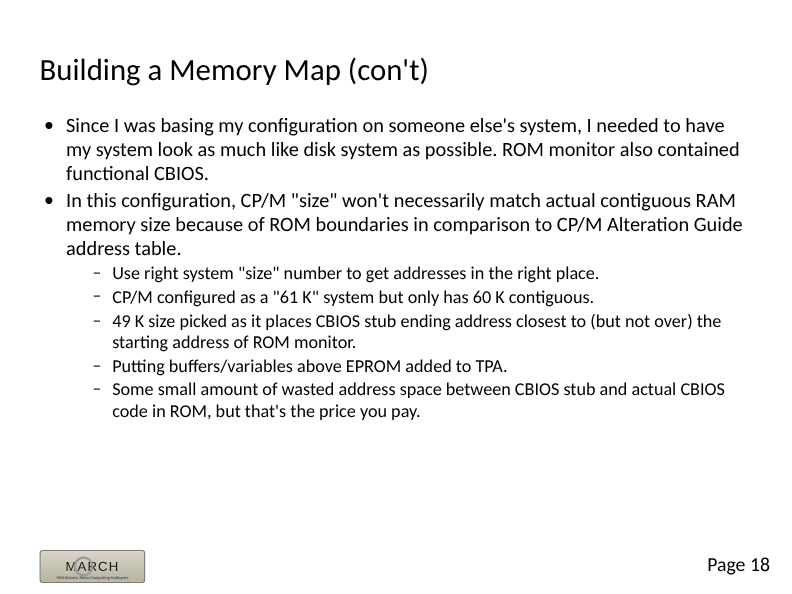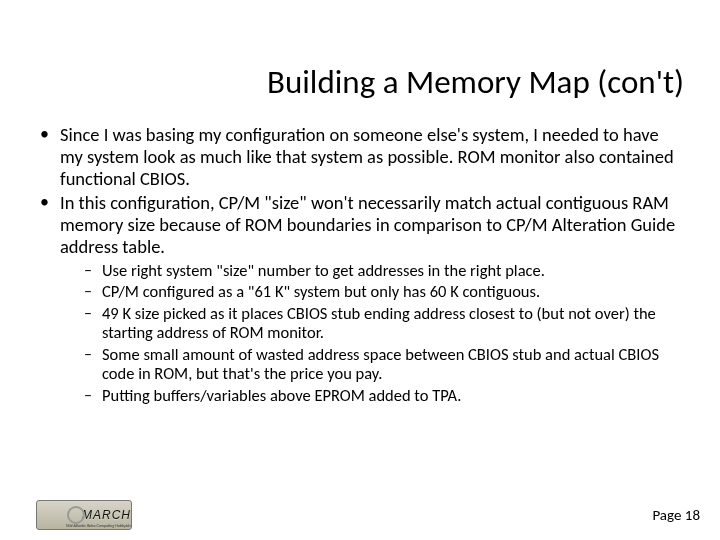--- a/index.html
+++ b/index.html
@@ -1,46 +1,46 @@
 <!DOCTYPE html>
 <html><head>
 <meta charset="utf-8">
 <style>
   * { box-sizing: border-box; margin: 0; padding: 0; }
   html, body { width: 720px; height: 540px; background: #fff; font-family: Calibri, "Segoe UI", Arial, sans-serif; color: #000; }
   .slide { width: 720px; height: 540px; position: relative; padding: 0 36px; }
-  .title { font-size: 33px; font-weight: 400; text-align: right; padding-top: 62px; padding-bottom: 22px; letter-spacing: 0; }
+  .title { font-size: 28px; font-weight: 400; text-align: left; padding-top: 46px; padding-bottom: 22px; letter-spacing: 0; }
   ul.main { list-style: none; padding-left: 0; }
   ul.main > li { position: relative; padding-left: 24px; font-size: 18.5px; line-height: 1.18; margin-bottom: 3px; }
   ul.main > li::before { content: "•"; position: absolute; left: 4px; top: 0; font-size: 18px; }
   ul.sub { list-style: none; padding-left: 0; margin-top: 3px; }
   ul.sub > li { position: relative; padding-left: 42px; font-size: 16.5px; line-height: 1.18; margin-bottom: 2px; }
   ul.sub > li::before { content: "–"; position: absolute; left: 24px; top: 0; font-size: 16px; }
-  .footer { position: absolute; right: 20px; bottom: 16px; font-size: 15px; text-align: center; }
-  .logo { position: absolute; left: 36px; bottom: 10px; width: 96px; height: 30px; border: 1px solid #777; border-radius: 3px; background: linear-gradient(#d8d4c8, #b8b4a0); display: flex; align-items: center; justify-content: flex-end; overflow: hidden; font-style: italic; }
+  .footer { position: absolute; right: 20px; bottom: 16px; font-size: 18px; text-align: center; }
+  .logo { position: absolute; left: 36px; bottom: 10px; width: 96px; height: 30px; border: 1px solid #777; border-radius: 3px; background: linear-gradient(#d8d4c8, #b8b4a0); display: flex; align-items: center; justify-content: center; overflow: hidden; }
   .logo .txt { font-family: Impact, "Arial Black", sans-serif; font-size: 12px; letter-spacing: 1px; color: #111; text-shadow: 0 1px 0 rgba(255,255,255,.3); }
   .logo .sub { position: absolute; bottom: 1px; font-size: 4px; color: #333; letter-spacing: 0; }
   .logo .ring { position: absolute; left: 30px; top: 5px; width: 18px; height: 18px; border: 2px solid #999; border-radius: 50%; }
 </style>
 </head>
 <body>
 
 <div class="slide">
   <h1 class="title">Building a Memory Map (con't)</h1>
 
   <ul class="main">
-    <li>Since I was basing my configuration on someone else's system, I needed to have my system look as much like that system as possible. ROM monitor also contained functional CBIOS.</li>
+    <li>Since I was basing my configuration on someone else's system, I needed to have my system look as much like disk system as possible. ROM monitor also contained functional CBIOS.</li>
     <li>
       <span>In this configuration, CP/M "size" won't necessarily match actual contiguous RAM memory size because of ROM boundaries in comparison to CP/M Alteration Guide address table.</span>
       <ul class="sub">
         <li>Use right system "size" number to get addresses in the right place.</li>
         <li>CP/M configured as a "61 K" system but only has 60 K contiguous.</li>
         <li>49 K size picked as it places CBIOS stub ending address closest to (but not over) the starting address of ROM monitor.</li>
+        <li>Putting buffers/variables above EPROM added to TPA.</li>
         <li>Some small amount of wasted address space between CBIOS stub and actual CBIOS code in ROM, but that's the price you pay.</li>
-        <li>Putting buffers/variables above EPROM added to TPA.</li>
       </ul>
     </li>
   </ul>
 
   <div class="logo">
     <div class="ring"></div>
     <span class="txt">MARCH</span>
     <span class="sub">Mid-Atlantic Retro Computing Hobbyists</span>
   </div>
 

